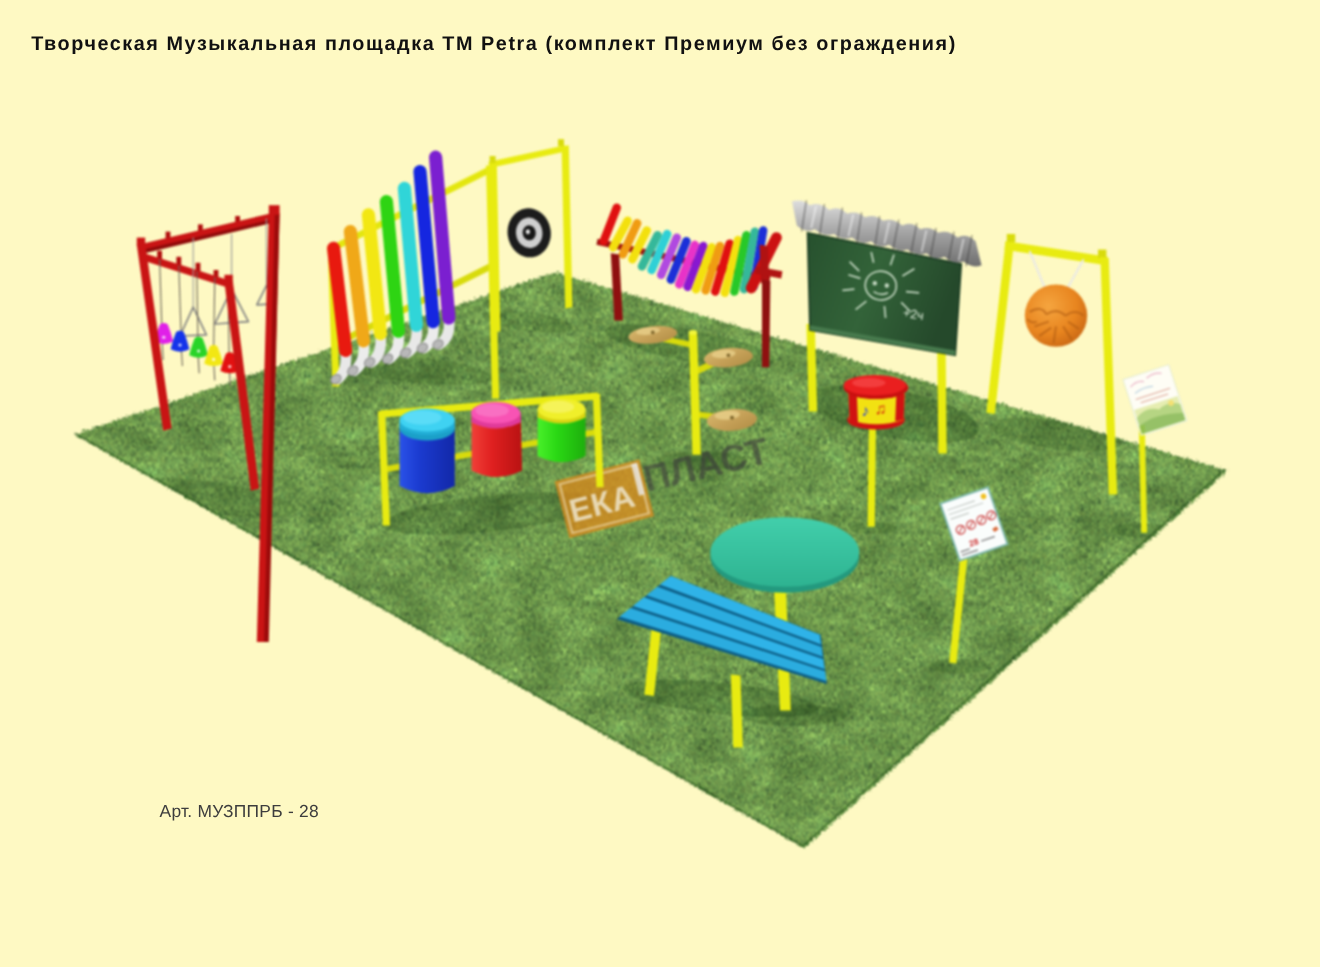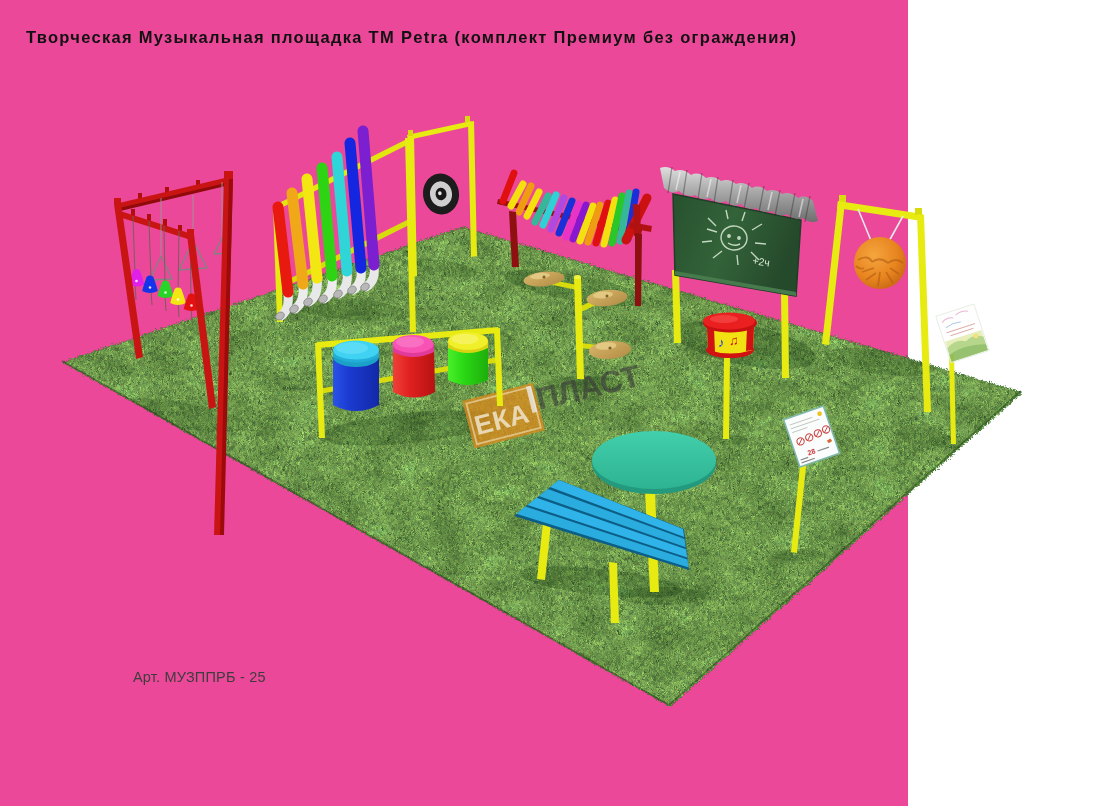--- a/index.html
+++ b/index.html
@@ -1,16 +1,16 @@
 <!DOCTYPE html>
 <html><head>
 <meta charset="utf-8">
 <style>
 html,body{margin:0;padding:0;background:#fff;width:1100px;height:806px;overflow:hidden}
-#stage{position:relative;width:908px;height:806px;background:#ec4899}
+#stage{position:relative;width:1100px;height:806px;background:#fef9c3}
 .title{position:absolute;left:26px;top:28px;font:bold 16.5px "Liberation Sans",sans-serif;color:#111;letter-spacing:1.3px;white-space:nowrap}
 .art{position:absolute;left:133px;top:669px;font:14.5px "Liberation Sans",sans-serif;color:#3d3d3d;letter-spacing:.2px;white-space:nowrap}
 svg{position:absolute;left:0;top:0;filter:blur(0.75px)}
 </style>
 </head>
 <body>
 <div id="stage">
 
 <div class="title">Творческая Музыкальная площадка ТМ Petra (комплект Премиум без ограждения)</div>
 <svg width="1100" height="806" viewBox="0 0 1100 806">
@@ -479,14 +479,14 @@
 <g>
 <path d="M559,480 L684,529 L689,570 L514,516 Z" fill="#0d5e86"></path>
 <path d="M559,480 L683,529 L684.2,537.1 L550,487.1 Z" fill="#2fb3e8"></path>
 <path d="M547.8,488.9 L684.5,539.1 L685.7,547.2 L538.8,496 Z" fill="#2bacdf"></path>
 <path d="M536.5,497.8 L686,549.3 L687.2,557.4 L527.5,504.9 Z" fill="#2fb3e8"></path>
 <path d="M525.3,506.6 L687.5,559.4 L688.7,567.5 L516.3,513.7 Z" fill="#2bacdf"></path>
 </g>
 </g>
 </svg>
 
-<div class="art">Арт. МУЗППРБ - 25</div>
+<div class="art">Арт. МУЗППРБ - 28</div>
 </div>
 
 </body></html>

